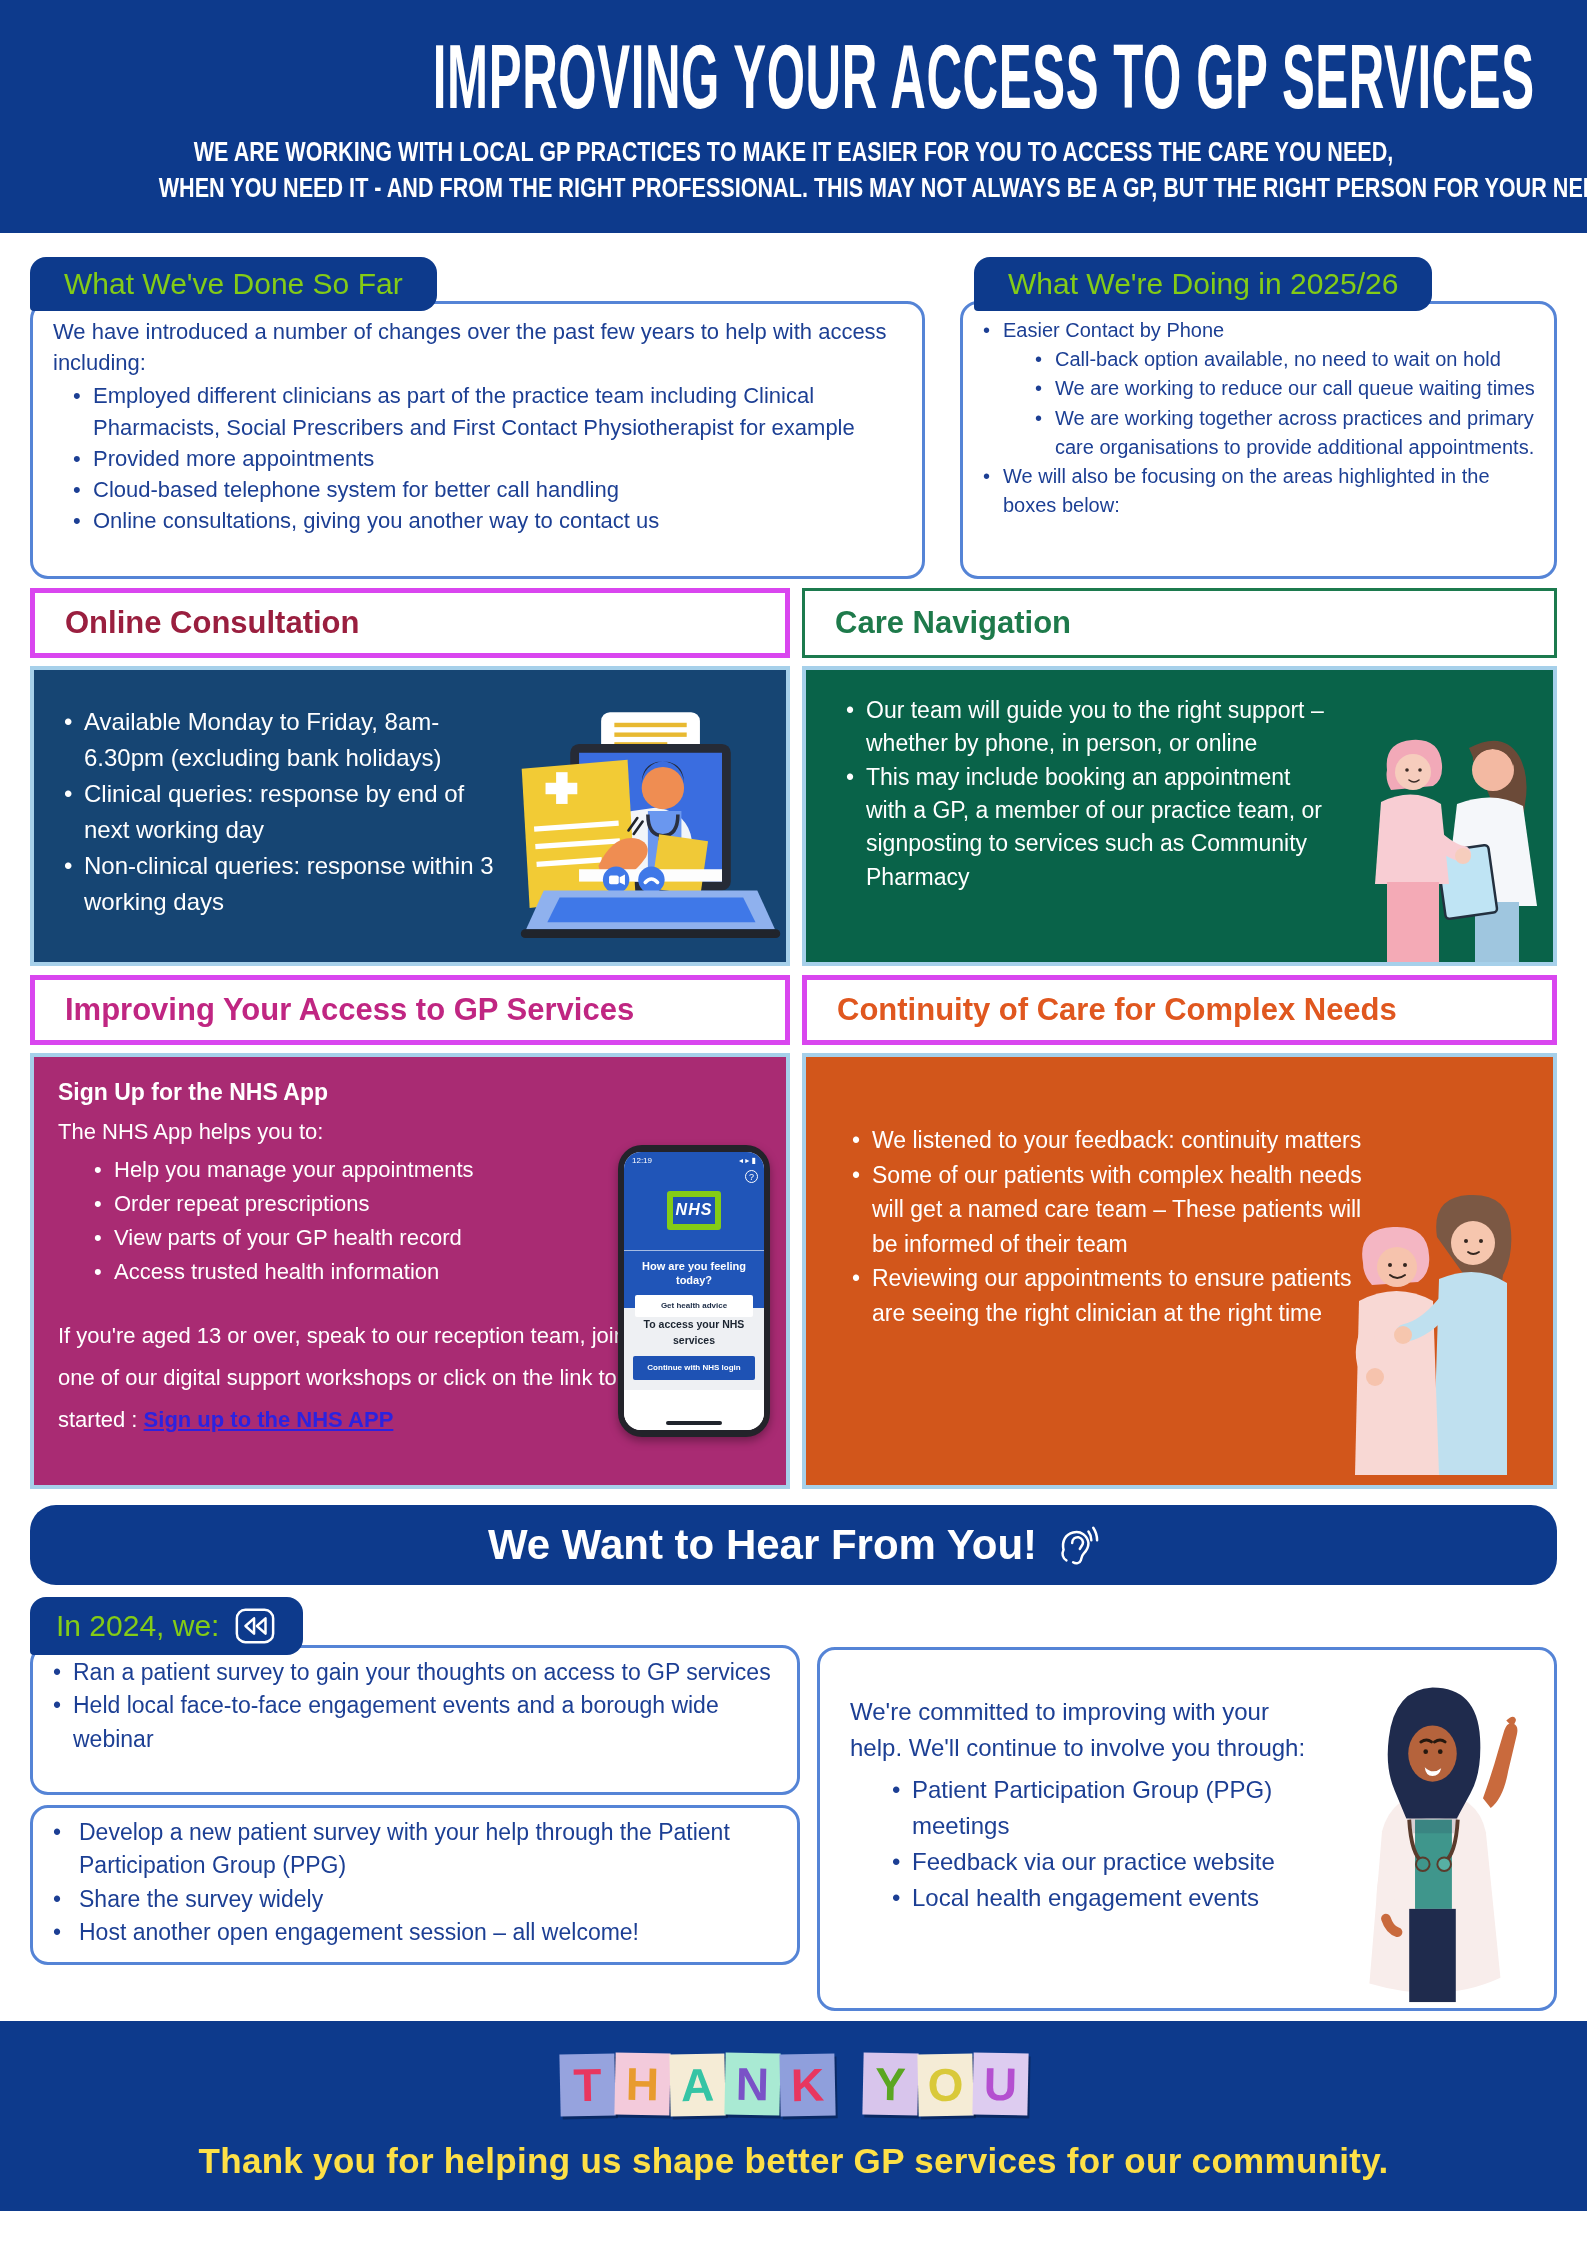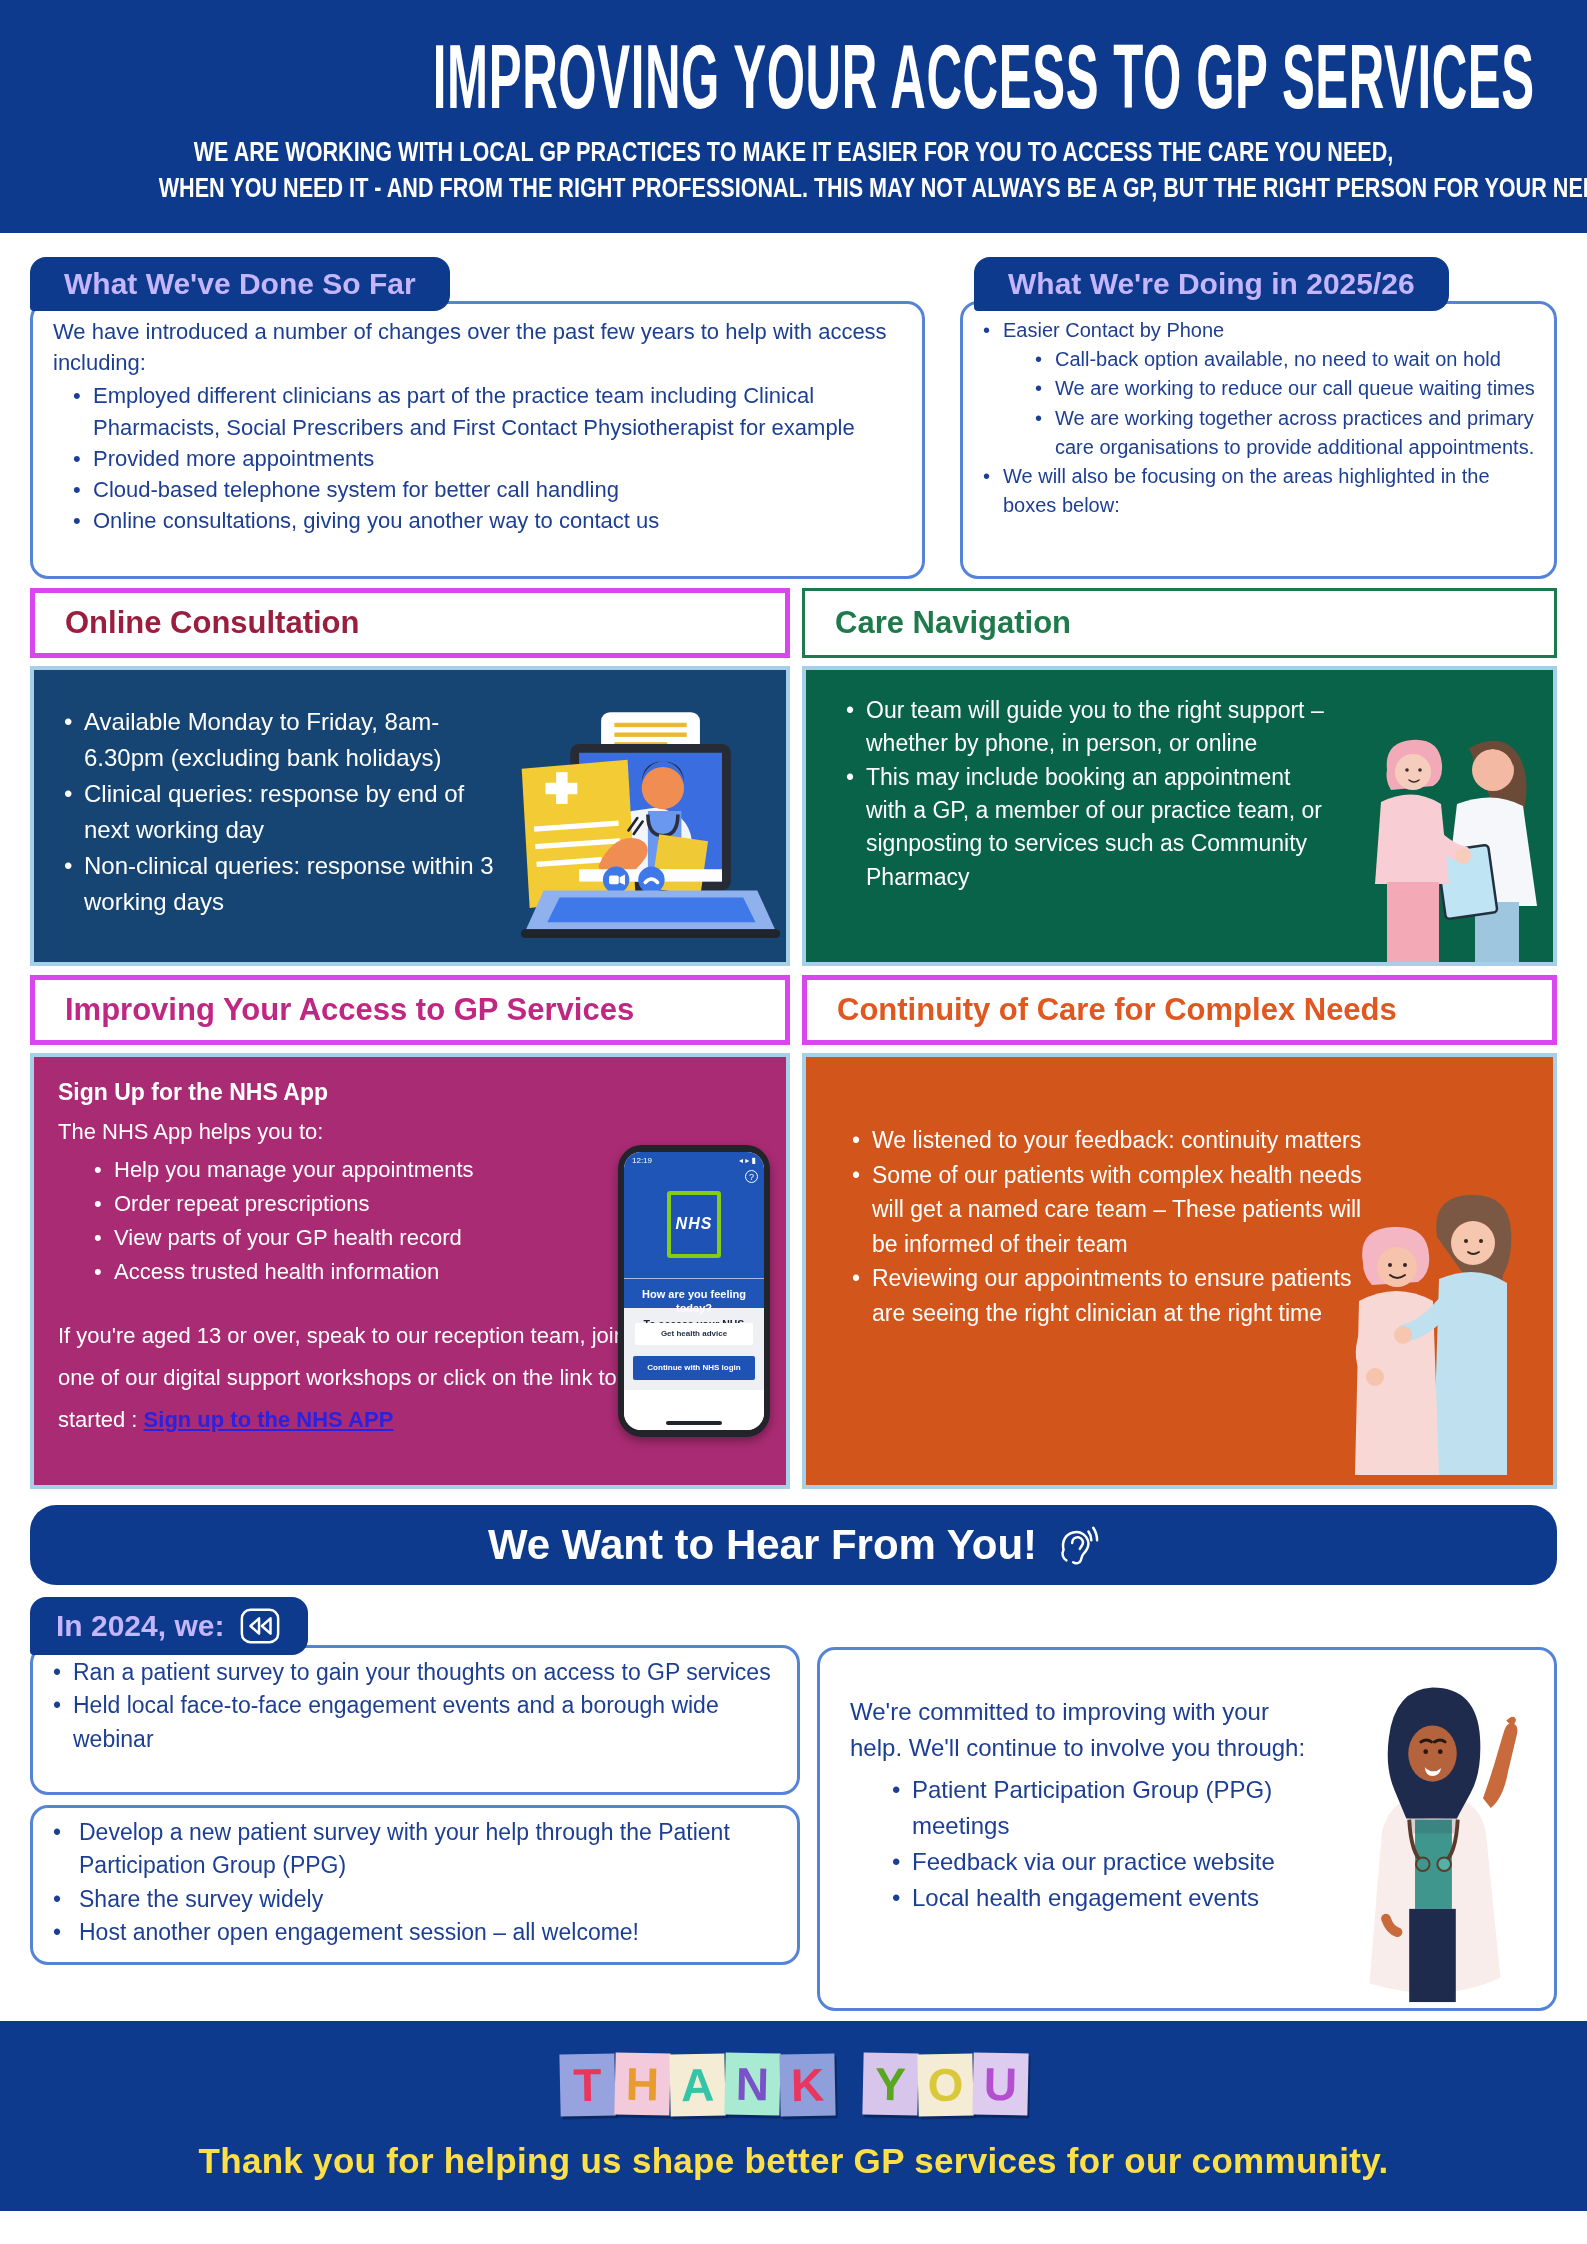--- a/index.html
+++ b/index.html
@@ -23,22 +23,22 @@
   .sub-line {
     display: block; color: #fff; font-size: 27px; font-weight: 700;
     white-space: nowrap; transform: scaleX(0.80); line-height: 1.35;
   }
   
   .content { padding: 0 30px; }
   .row { display: flex; }
   .pill {
     position: relative; z-index: 2;
     display: inline-flex; align-items: center; gap: 14px;
-    background: #0D3A8C; color: #c4b5fd;
-    font-size: 30px; font-weight: 700;
+    background: #0D3A8C; color: #84cc16;
+    font-size: 30px; font-weight: 400;
     padding: 10px 34px; border-radius: 16px 16px 16px 4px;
     margin-bottom: -10px;
   }
   .wbox {
     position: relative; z-index: 1;
     background: #fff; border: 3px solid #5584D6; border-radius: 18px;
     color: #1C3F94;
   }
   .blist { list-style: none; }
   .blist li { position: relative; padding-left: 26px; }
@@ -109,21 +109,21 @@
   .phone {
     position: absolute; right: 16px; top: 88px;
     width: 152px; height: 292px;
     background: #23232a; border-radius: 24px; padding: 7px 6px;
     box-shadow: 0 4px 10px rgba(0,0,0,.35);
   }
   .screen { position: relative; width: 100%; height: 100%; background: #fff; border-radius: 17px; overflow: hidden; display:flex; flex-direction:column; }
   .p-top { position: relative; background: #2055B8; height: 156px; color:#fff; }
   .p-status { display:flex; justify-content:space-between; padding: 3px 8px 0 8px; font-size: 8px; }
   .p-help { position:absolute; top: 18px; right: 6px; width: 13px; height: 13px; border:1px solid #fff; border-radius:50%; font-size:9px; line-height:12px; text-align:center; }
-  .p-logo { width: 54px; margin: 24px auto 0 auto; background:#1E52B4; border:4px solid #84cc16; border-radius:3px; text-align:center; font-size:16px; font-style: italic; font-weight:700; letter-spacing:1px; padding:17px 0; }
+  .p-logo { width: 54px; margin: 24px auto 0 auto; background:#1E52B4; border:6px solid #84cc16; border-radius:3px; text-align:center; font-size:16px; font-style: italic; font-weight:700; letter-spacing:1px; padding:1px 0; }
   .p-q { border-top: 1px solid rgba(255,255,255,.6); margin-top: 20px; padding: 8px 10px 0 10px; text-align:center; font-size: 11px; font-weight: 700; line-height:1.3; }
   .p-btn-white { margin: 7px auto 0 auto; width: 118px; background:#fff; color:#1b2b45; font-size: 8px; font-weight:700; text-align:center; padding: 5px 0; border-radius:2px; }
   .p-mid { background:#EEF0F3; color:#1b2430; padding: 8px 6px 10px 6px; }
   .p-access { font-size: 10.5px; font-weight: 700; text-align:center; }
   .p-btn-blue { margin: 7px auto 0 auto; width: 122px; background:#1E52B4; color:#fff; font-size:8px; font-weight:700; text-align:center; padding:6px 0; border-radius:2px; }
   .p-rest { flex:1; background:#fff; position:relative; }
   .p-homebar { position:absolute; bottom:5px; left:50%; transform:translateX(-50%); width:56px; height:4px; background:#20242c; border-radius:2px; }
   
   .illo { position: absolute; }
   .illo-laptop { right: 4px; bottom: 2px; }

